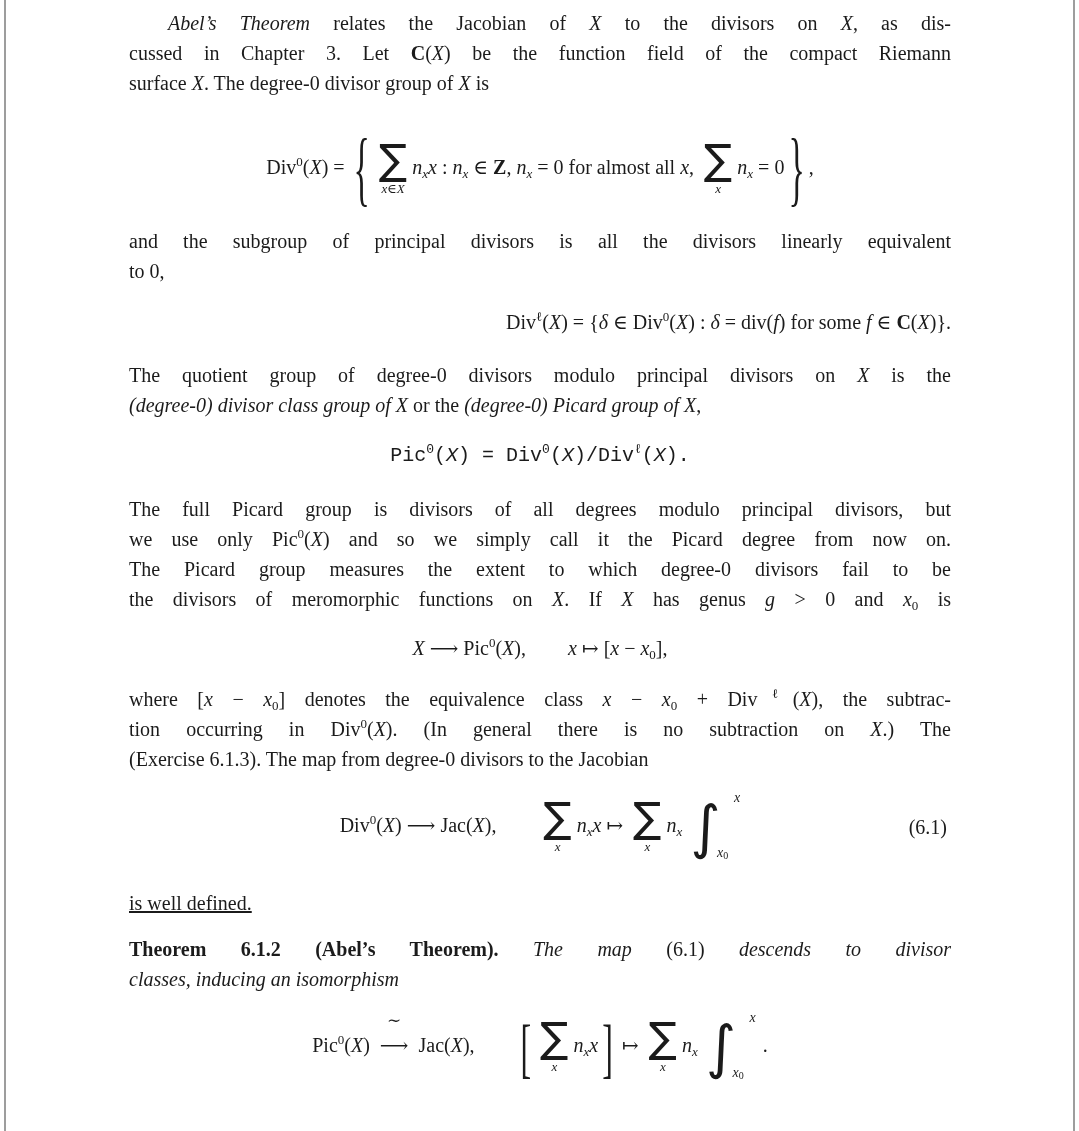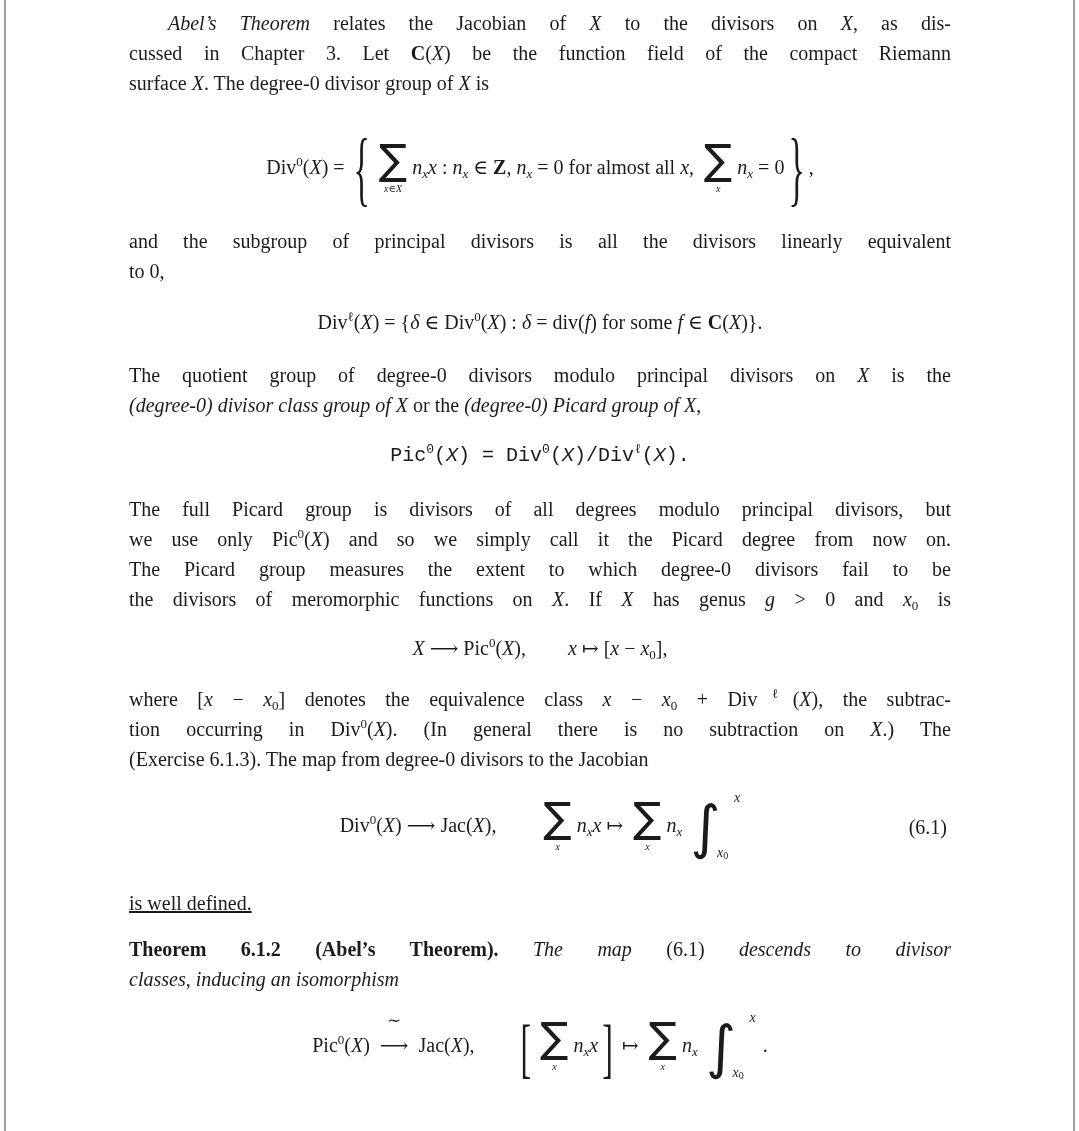--- a/index.html
+++ b/index.html
@@ -20,36 +20,36 @@
   .it { font-style:italic; }
   .bf { font-weight:bold; }
   .mi { font-style:italic; }
 
   sup.s { font-size:13px; vertical-align:8px; line-height:0; font-style:normal; }
   sub.ms { font-size:13px; vertical-align:-4px; line-height:0; }
   sub.ms.it { font-style:italic; }
 
   .eq { text-align:center; position:relative; line-height:36px; }
   .eq1 { margin:28px 0 14px; padding:16px 0; }
-  .eq2 { margin:18px 0 20px; }
+  .eq2 { margin:18px 0 20px;text-align:right; }
   .eq3 { margin:18px 0 20px;font-family:Liberation Mono, monospace; }
   .eq4 { margin:16px 0 18px; }
   .eq5 { margin:12px 0 12px; padding:8px 0; }
   .eq6 { margin:12px 0 0; padding:8px 0; }
   .qq { display:inline-block; width:42px; }
 
   .bigb { display:inline-block; font-size:34px; line-height:34px; transform:scaleY(2.45);
           vertical-align:middle; margin:0 4px; }
   .bigk { display:inline-block; font-size:32px; line-height:32px; transform:scaleY(2.05);
           vertical-align:middle; margin:0 4px; }
 
   .sumw { display:inline-flex; flex-direction:column; align-items:center;
           vertical-align:middle; line-height:1; margin:0 5px; }
   .sumg { font-size:42px; line-height:36px; font-family:"DejaVu Sans","DejaVu Serif",sans-serif; }
-  .sumlim { font-size:10px; font-style:italic; margin-top:4px; line-height:14px; }
+  .sumlim { font-size:13px; font-style:italic; margin-top:4px; line-height:14px; }
 
   .intg { display:inline-block; position:relative; width:52px; height:66px;
           vertical-align:middle; margin-left:6px; }
   .ig { position:absolute; left:2px; top:50%; transform:translateY(-50%);
         font-size:58px; line-height:58px; font-family:"DejaVu Sans",sans-serif; }
   .isup { position:absolute; right:0; top:-3px; font-size:14px; font-style:italic; line-height:14px; }
   .isub { position:absolute; right:12px; bottom:-3px; font-size:14px; font-style:italic; line-height:14px;margin-top:16px; }
   .isub sub { font-size:10px; vertical-align:-2px; font-style:normal; }
 
   .simar { position:relative; display:inline-block; margin:0 5px; }

